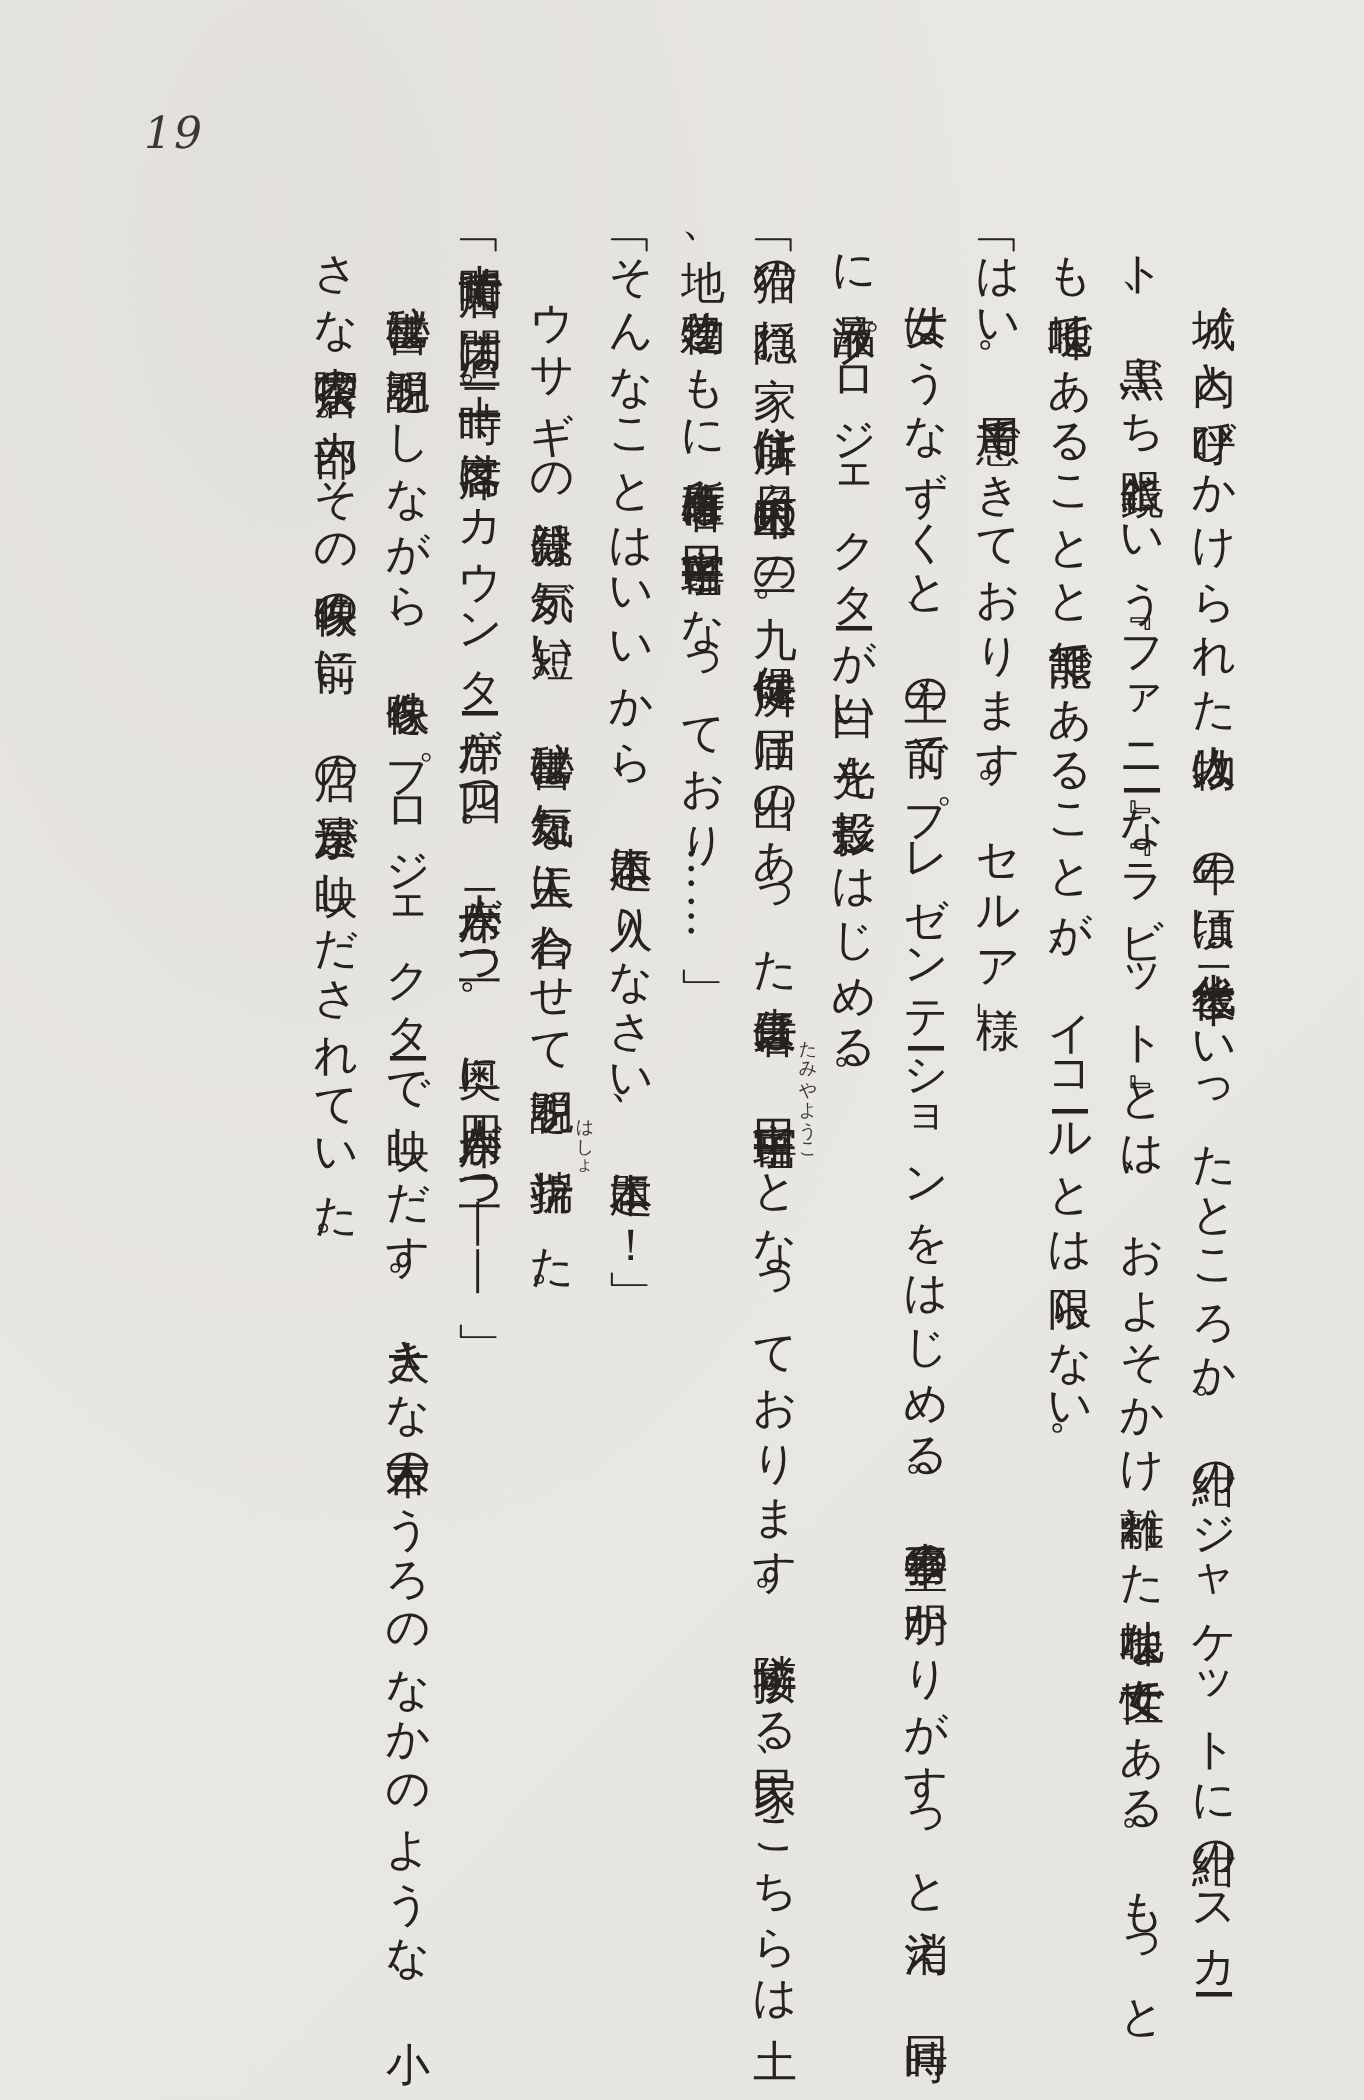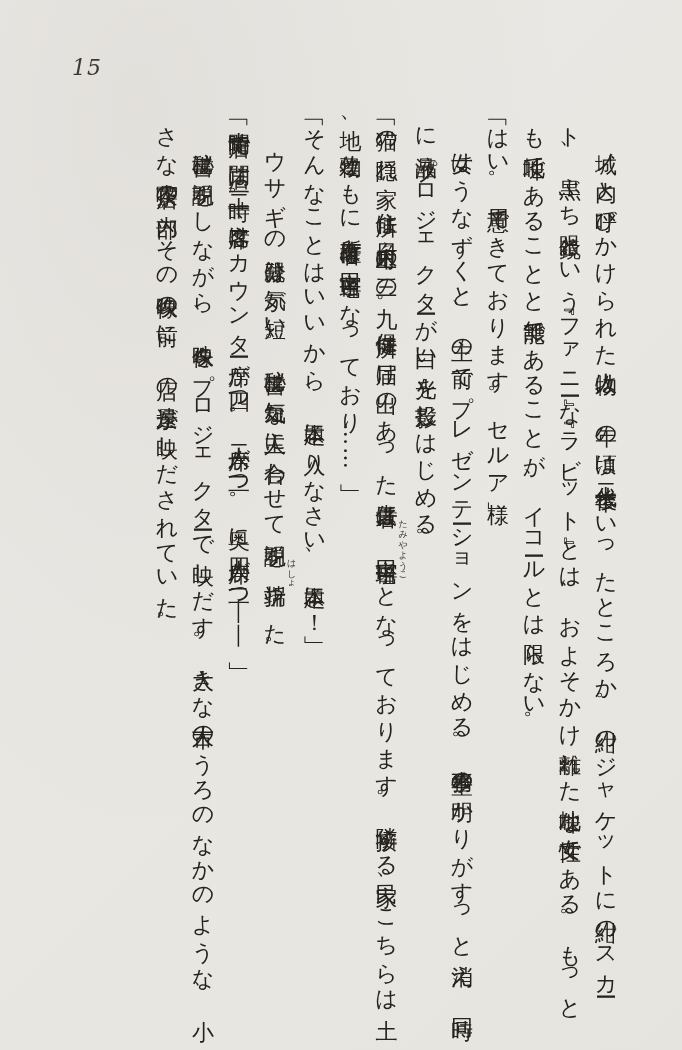--- a/index.html
+++ b/index.html
@@ -57,21 +57,21 @@
   rt {
     font-size: 9px;
     letter-spacing: 0;
     color: #3a3732;
   }
 </style>
 </head>
 <body>
 
 <div class="page">
-  <div class="page-number">15</div>
+  <div class="page-number">19</div>
 
   <div class="text-block">
       <p class="para indent">城ノ内と呼びかけられた人物は、年の頃は二十代後半といったところか。紺のジャケットに紺のスカート、黒ぶち眼鏡という『ファニー』な『ラビット』とは、およそかけ離れた地味な女性である。もっとも地味であることと無能であることが、イコールとは限らない。</p>
       <p class="para">「はい。用意できております。セルア様」</p>
       <p class="para indent">女はうなずくと、主の前でプレゼンテーションをはじめる。事務室の明かりがすっと消え、同時に液晶プロジェクターが白い光を投影しはじめる。</p>
       <p class="para">「猫の隠れ家。住所は日々木町三の三の九。保健所に届け出のあった責任者は<ruby>田宮瑶子<rt>たみやようこ</rt></ruby>となっております。隣接する民家、こちらは土地、建物ともに所有権者は田宮瑶子となっており……」</p>
       <p class="para">「そんなことはいいから、本題に入りなさい、本題に！」</p>
       <p class="para indent">ウサギの親分は気が短い。秘書は短気な主人に合わせて説明を<ruby>端折<rt>はしょ</rt></ruby>った。</p>
       <p class="para">「十時開店で閉店は二十一時。客席はカウンター席が四つ。二人席が二つ。奥に四人席が二つ――」</p>
       <p class="para indent">秘書は説明をしながら、映像をプロジェクターで映しだす。大きな古木のうろのなかのような、小さな喫茶店の内部。その映像の前に、店の遠景が映しだされていた。</p>

